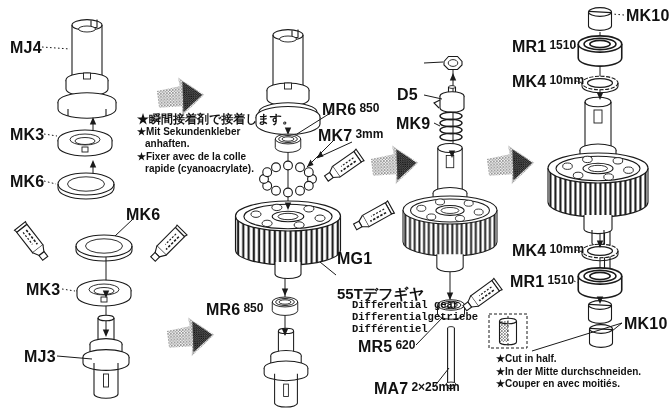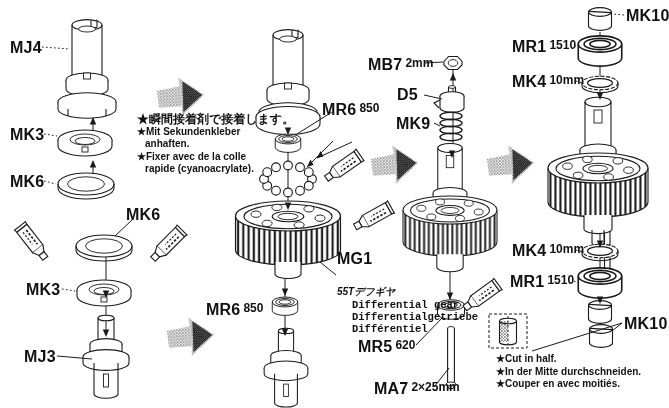--- a/index.html
+++ b/index.html
@@ -8,21 +8,21 @@
   .stage svg{position:absolute;left:0;top:0;}
   .ln{stroke:#1a1a1a;stroke-width:1.1;fill:none;}
   .wh{fill:#ffffff;stroke:#1a1a1a;stroke-width:1.1;}
   .thin{stroke:#1a1a1a;stroke-width:0.9;fill:#ffffff;}
   .plabel{position:absolute;display:flex;align-items:flex-start;white-space:nowrap;}
   .code{font-weight:700;font-size:16px;letter-spacing:0.2px;}
   .psize{font-weight:700;font-size:12px;margin-left:3px;}
   .note{position:absolute;font-size:10px;font-weight:600;line-height:12.5px;white-space:nowrap;}
   .note .jp{font-size:12px;}
   .note .cont{padding-left:8px;}
-  .jsub{position:absolute;font-size:10px;font-weight:700;white-space:nowrap;font-style:italic;}
+  .jsub{position:absolute;font-size:15px;font-weight:700;white-space:nowrap;}
   .esub{position:absolute;font-size:10.5px;font-weight:600;white-space:nowrap;font-family:Liberation Mono, monospace;}
 </style>
 </head>
 <body>
 
 <div class="stage">
 
 <svg width="669" height="408" viewBox="0 0 669 408">
   <defs>
     <pattern id="stip" width="3" height="3" patternUnits="userSpaceOnUse">
@@ -390,37 +390,37 @@
       <span class="code">MK3</span>
     </div>
 <div class="plabel" style="left:24px;top:348px">
       <span class="code">MJ3</span>
     </div>
 
 <div class="plabel" style="left:322px;top:101px">
       <span class="code">MR6</span>
       <span class="psize">850</span>
     </div>
+<div class="plabel" style="left:318px;top:127px">
+      <span class="code">MK7</span>
+      <span class="psize">3mm</span>
+    </div>
 <div class="plabel" style="left:206px;top:301px">
       <span class="code">MR6</span>
       <span class="psize">850</span>
     </div>
 
 <div class="plabel" style="left:337px;top:250px">
       <span class="code">MG1</span>
     </div>
 <div class="jsub" style="left:337px;top:285px">55Tデフギヤ</div>
 <div class="esub" style="left:352px;top:299px">Differential gear</div>
 <div class="esub" style="left:352px;top:311px">Differentialgetriebe</div>
 <div class="esub" style="left:352px;top:323px">Différentiel</div>
 
-<div class="plabel" style="left:368px;top:56px">
-      <span class="code">MB7</span>
-      <span class="psize">2mm</span>
-    </div>
 <div class="plabel" style="left:397px;top:86px">
       <span class="code">D5</span>
     </div>
 <div class="plabel" style="left:396px;top:115px">
       <span class="code">MK9</span>
     </div>
 <div class="plabel" style="left:358px;top:338px">
       <span class="code">MR5</span>
       <span class="psize">620</span>
     </div>

